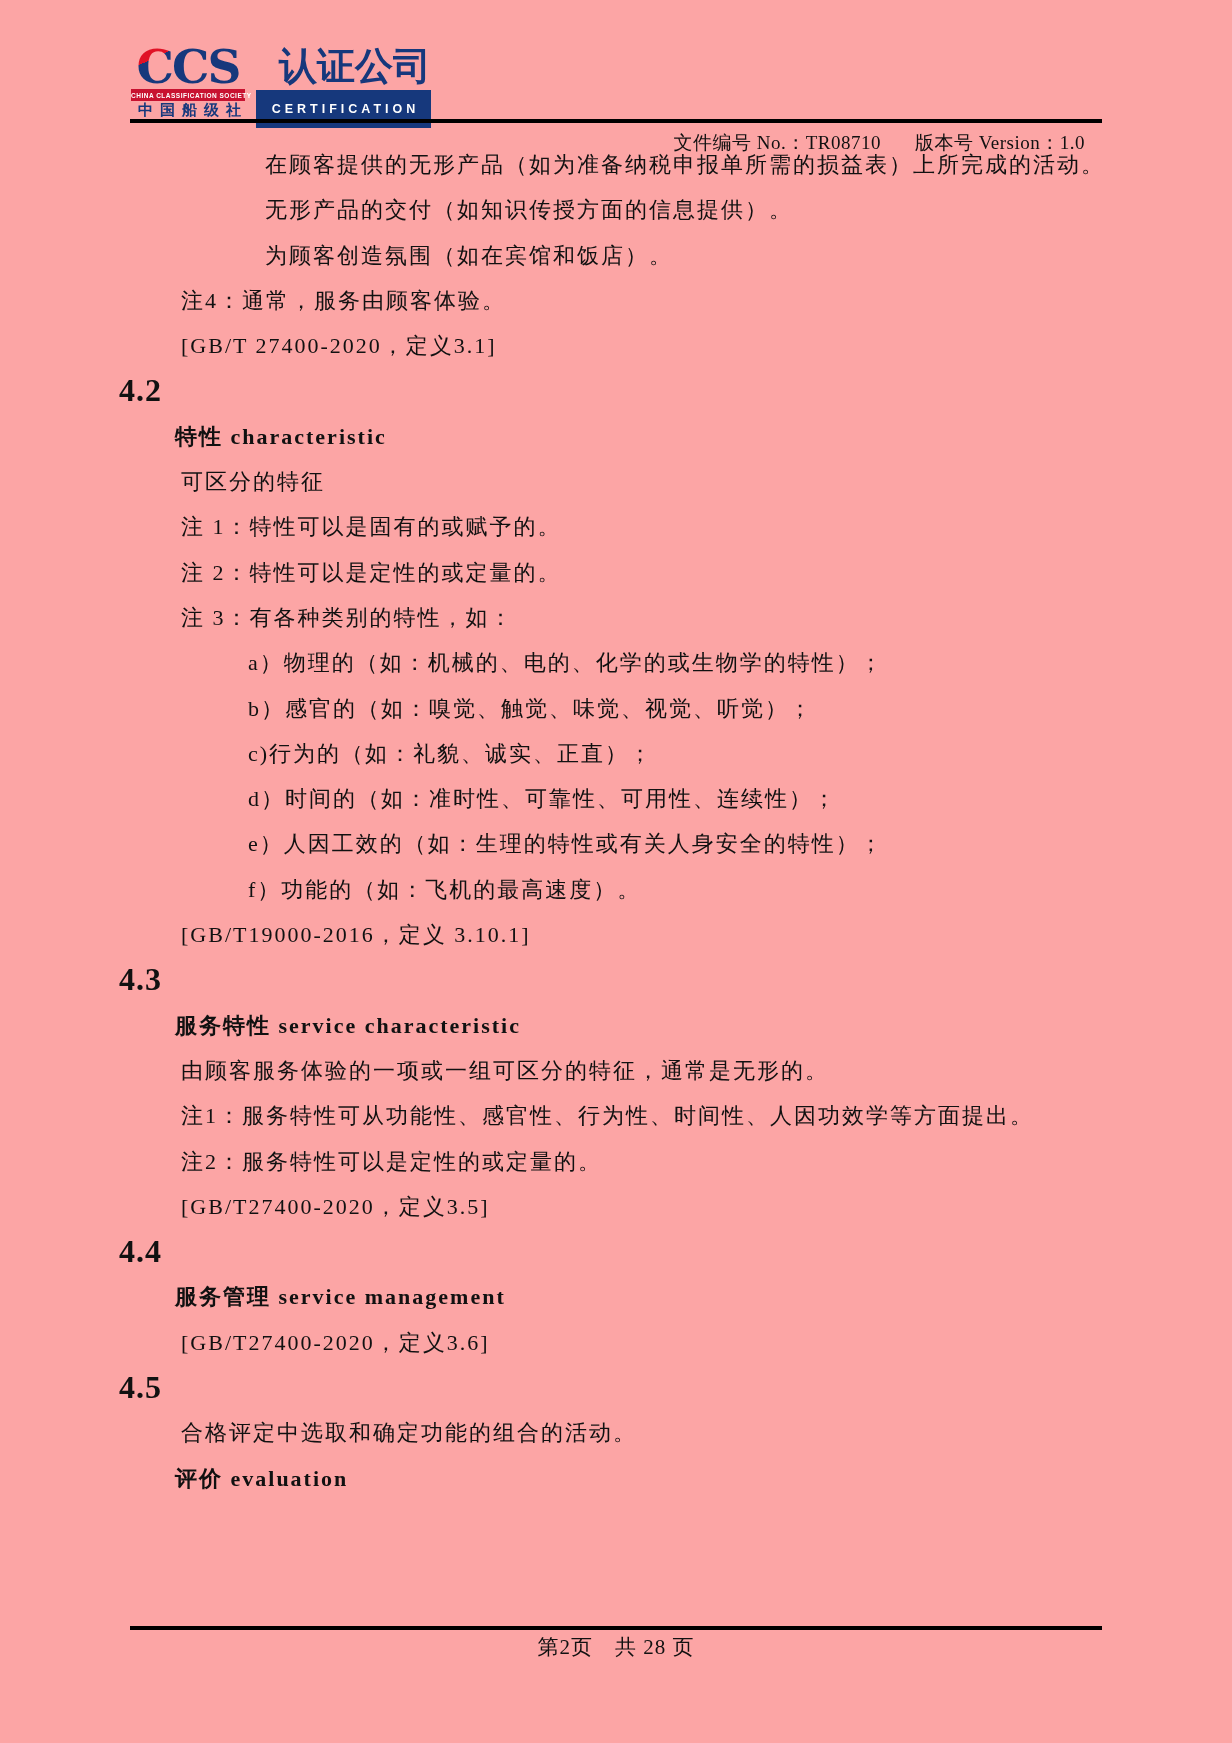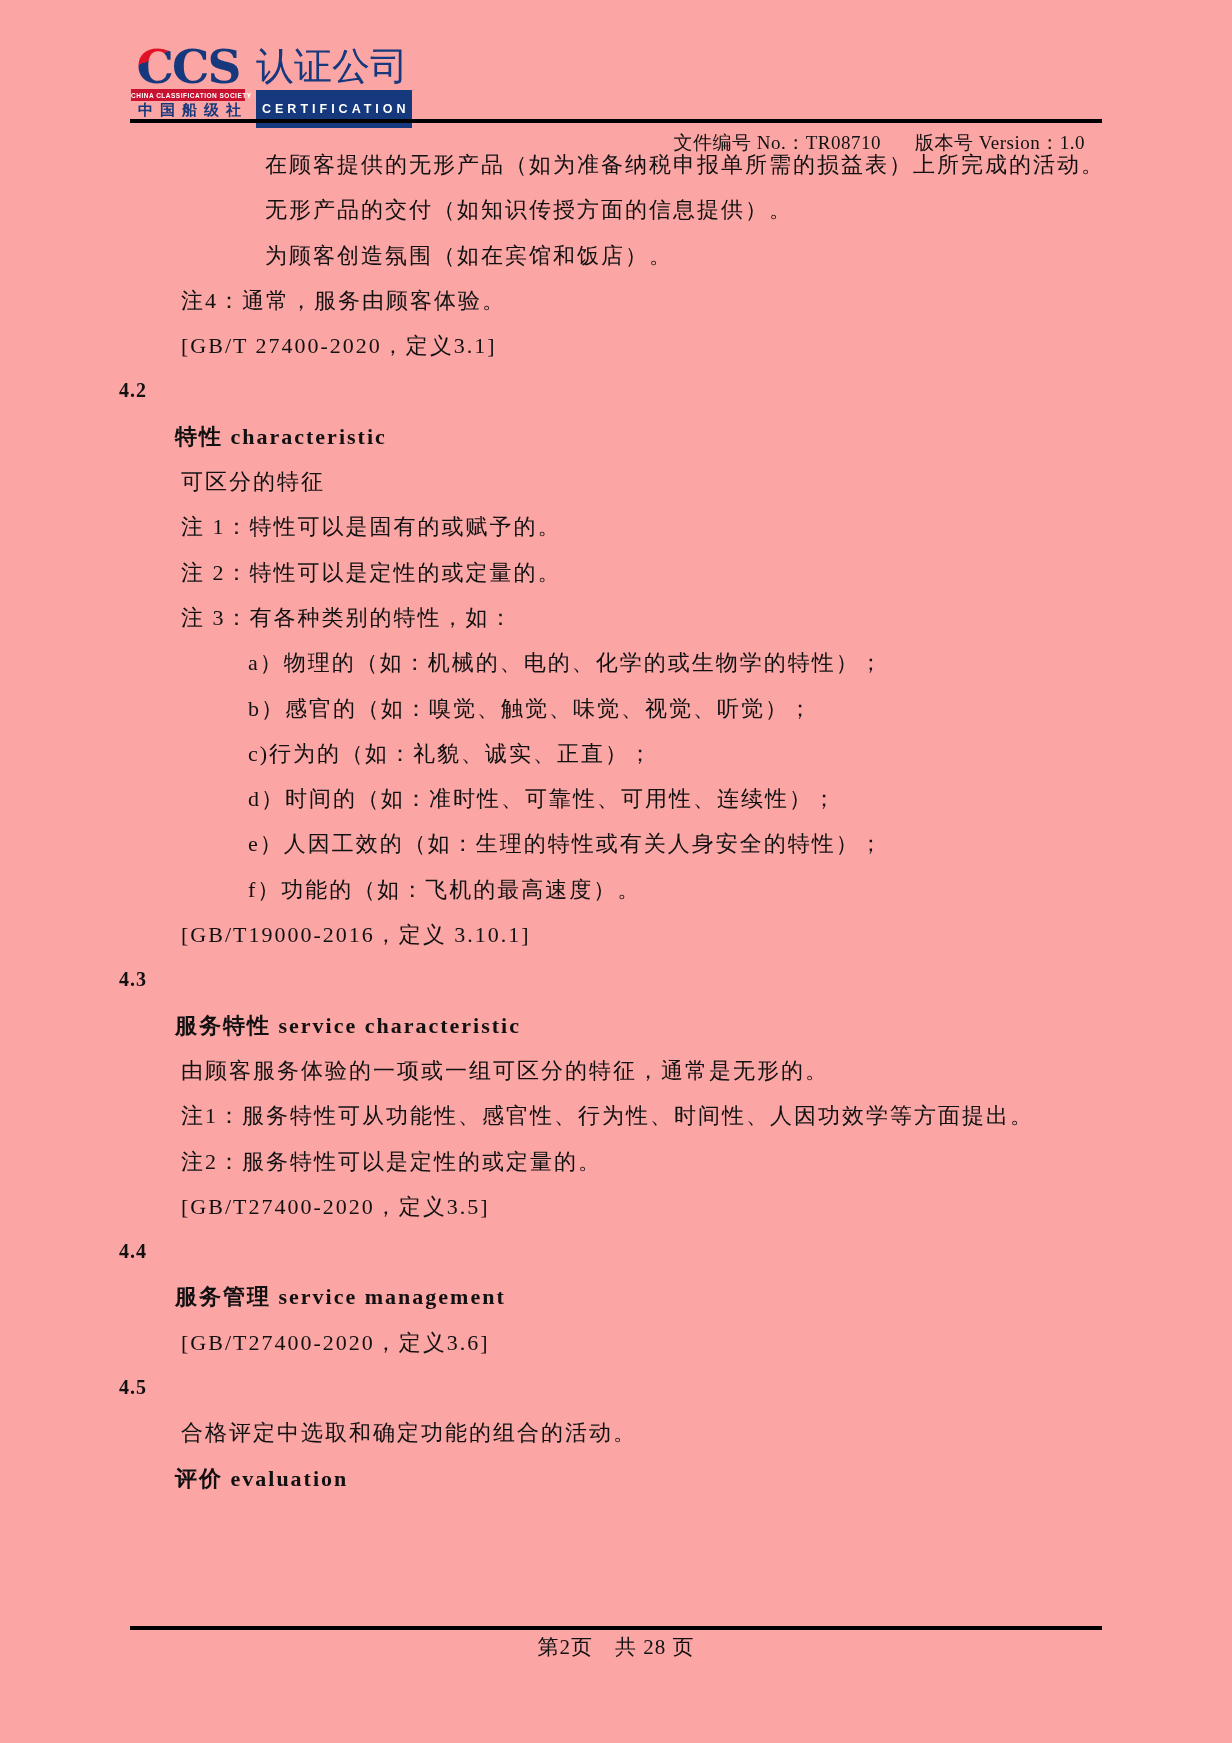--- a/index.html
+++ b/index.html
@@ -33,22 +33,22 @@
     font-family:"Liberation Sans","DejaVu Sans",sans-serif;
     font-weight:bold;font-size:6.5px;letter-spacing:0.5px;
     text-align:center;padding:2.5px 0;margin-top:1px;white-space:nowrap;
   }
   .soc-cn{
     color:#16387c;font-weight:bold;font-size:15px;line-height:16px;
     letter-spacing:7px;text-indent:7px;text-align:left;margin-top:1px;white-space:nowrap;
   }
   .logo-right{margin-left:11px;display:flex;flex-direction:column;}
   .company-cn{
-    color:#16387c;font-weight:normal;font-size:38px;line-height:40px;
-    letter-spacing:0px;white-space:nowrap;
+    color:#16387c;font-weight:bold;font-size:38px;line-height:40px;
+    letter-spacing:0px;white-space:nowrap;margin-left:23px;
   }
   .cert-bar{
     background:#16387c;color:#ffffff;
     font-family:"Liberation Sans","DejaVu Sans",sans-serif;
     font-weight:bold;font-size:12.5px;letter-spacing:4px;text-indent:4px;
     text-align:center;padding:12px 2px;margin-top:4px;white-space:nowrap;
   }
   .doc-meta{
     position:absolute;top:82px;right:147px;
     font-size:19px;white-space:nowrap;letter-spacing:0.5px;margin-top:48px;
@@ -58,21 +58,21 @@
     position:absolute;left:130px;right:130px;top:119px;
     height:4px;background:#000000;
   }
 
   
   .doc-body{position:absolute;left:119px;top:142px;right:40px;}
   .line{
     height:45.3px;line-height:45.3px;
     font-size:22px;letter-spacing:2px;white-space:nowrap;
   }
-  .line.sec{font-size:20px;font-weight:bold;letter-spacing:1px;}
+  .line.sec{font-size:32px;font-weight:bold;letter-spacing:1px;}
   .line.head{margin-left:56px;font-weight:bold;}
   .line.para{margin-left:62px;}
   .line.b1{margin-left:146px;}
   .line.b2{margin-left:129px;}
 
   
   .footer-rule{
     position:absolute;left:130px;right:130px;top:1626px;
     height:4px;background:#000000;
   }

